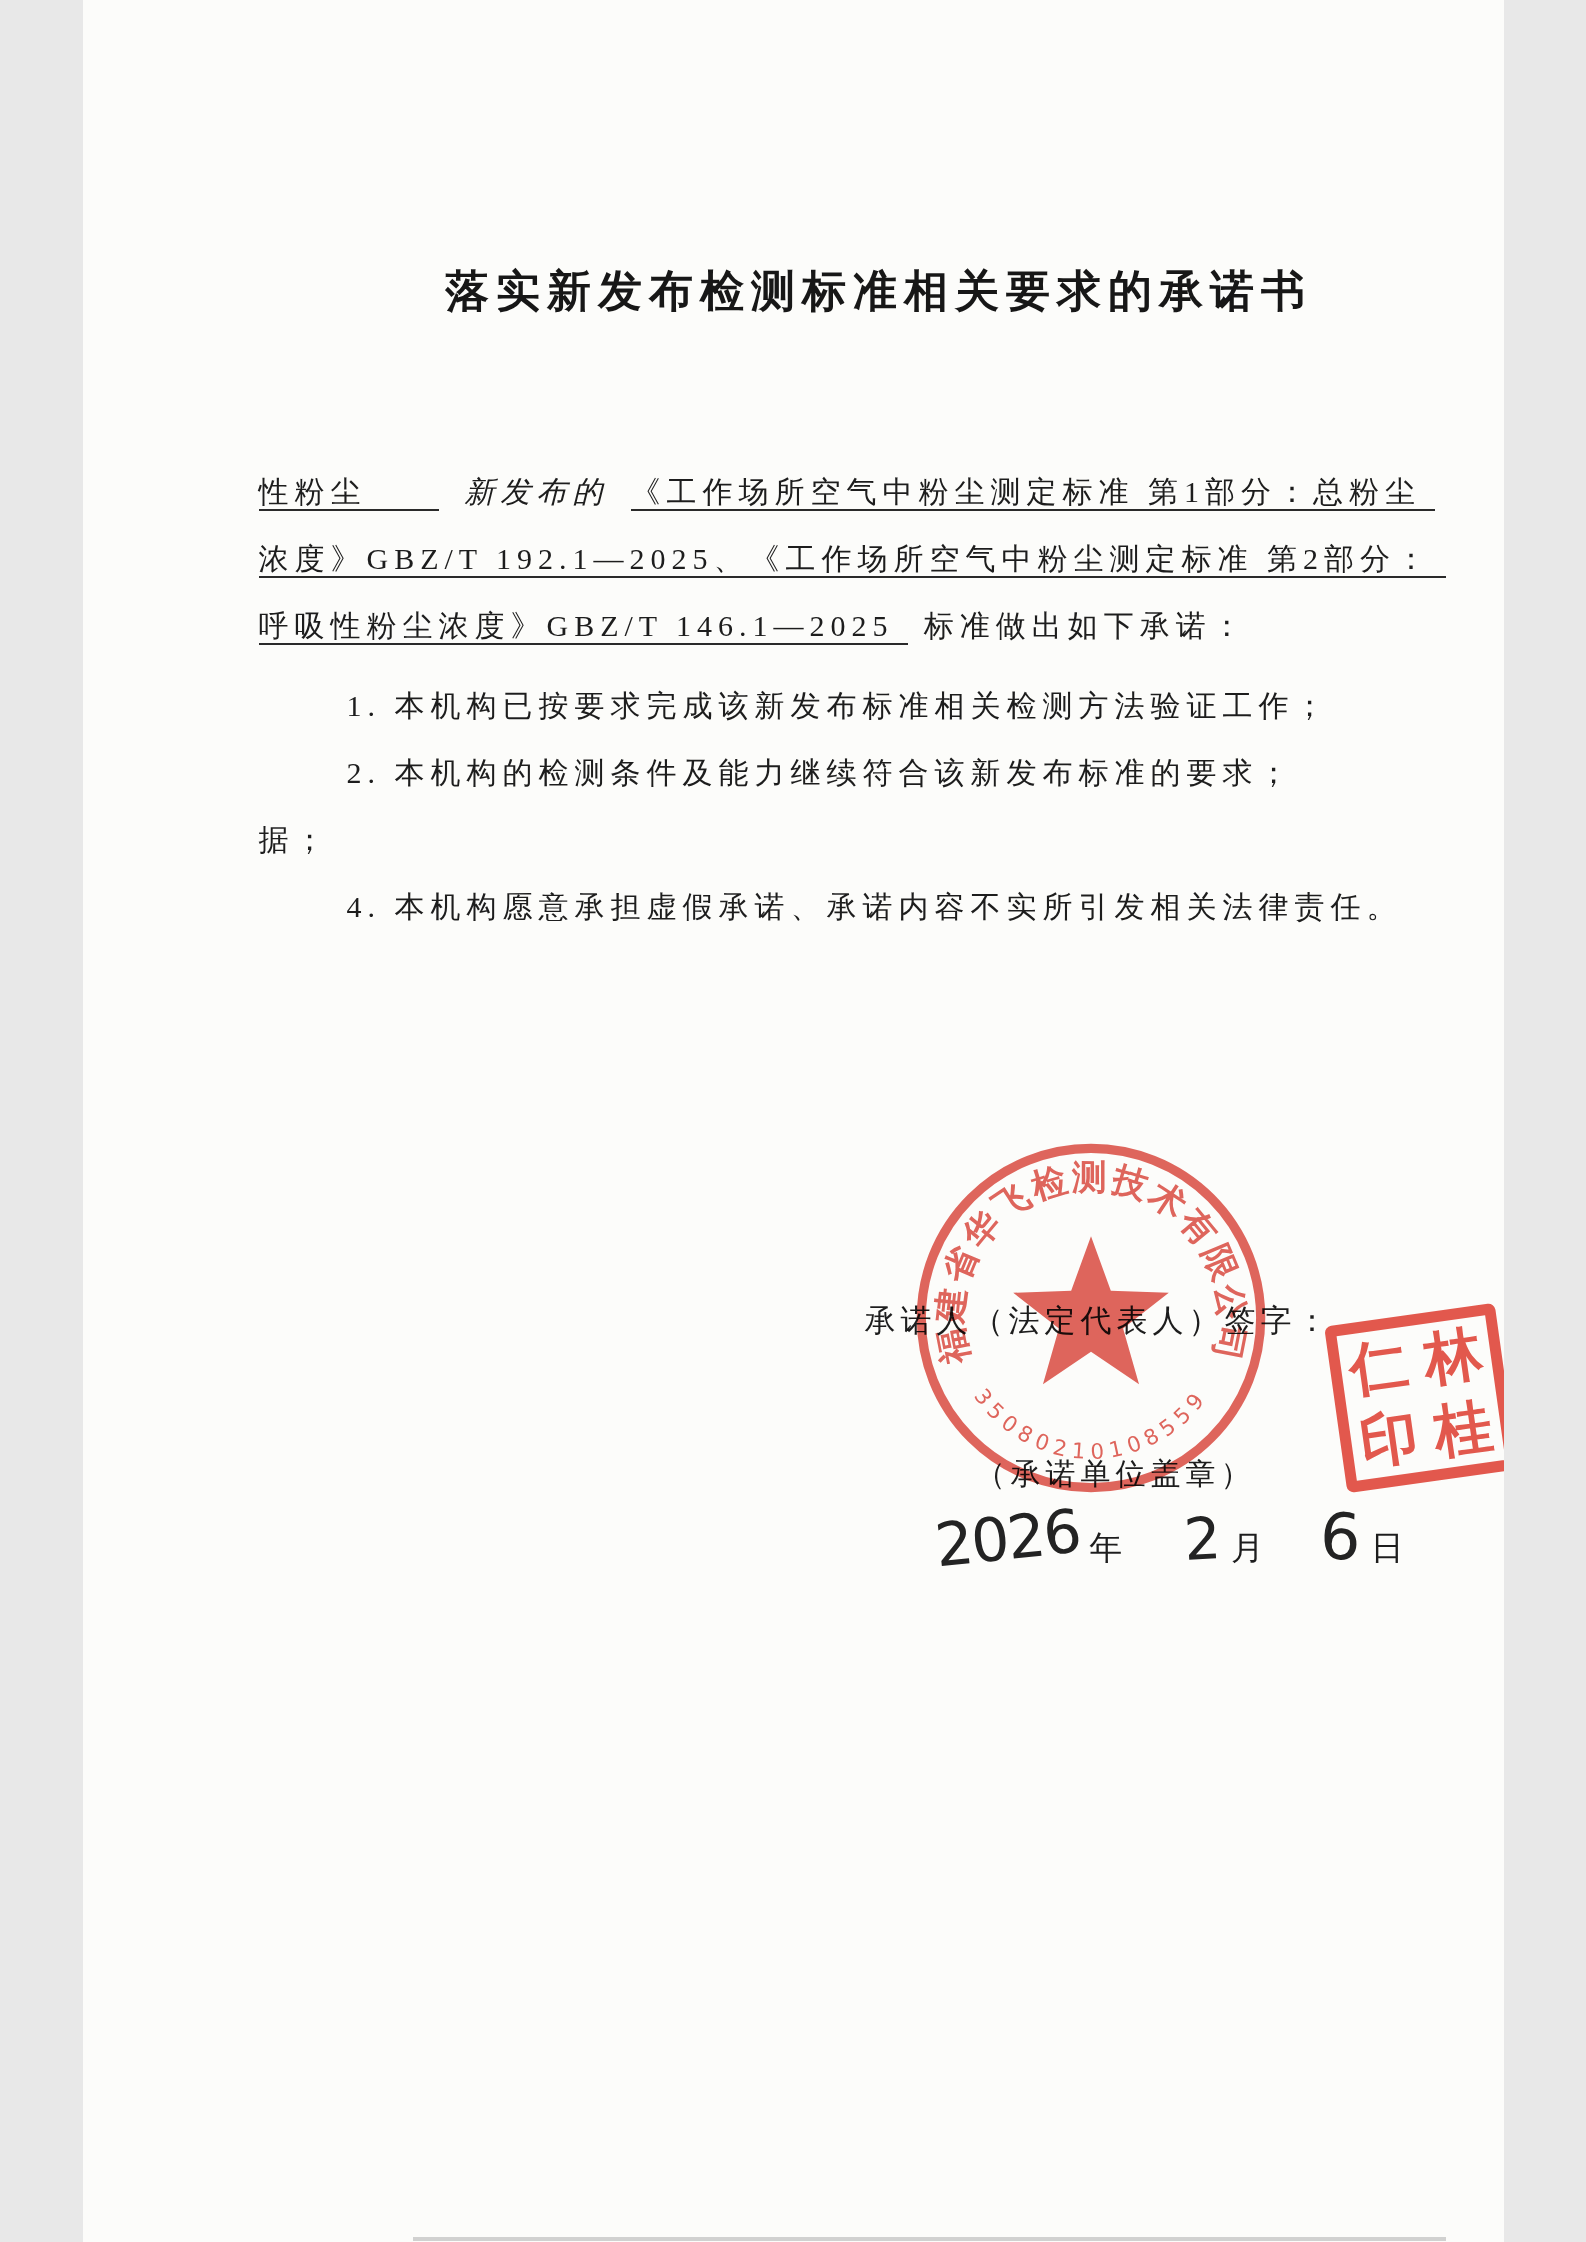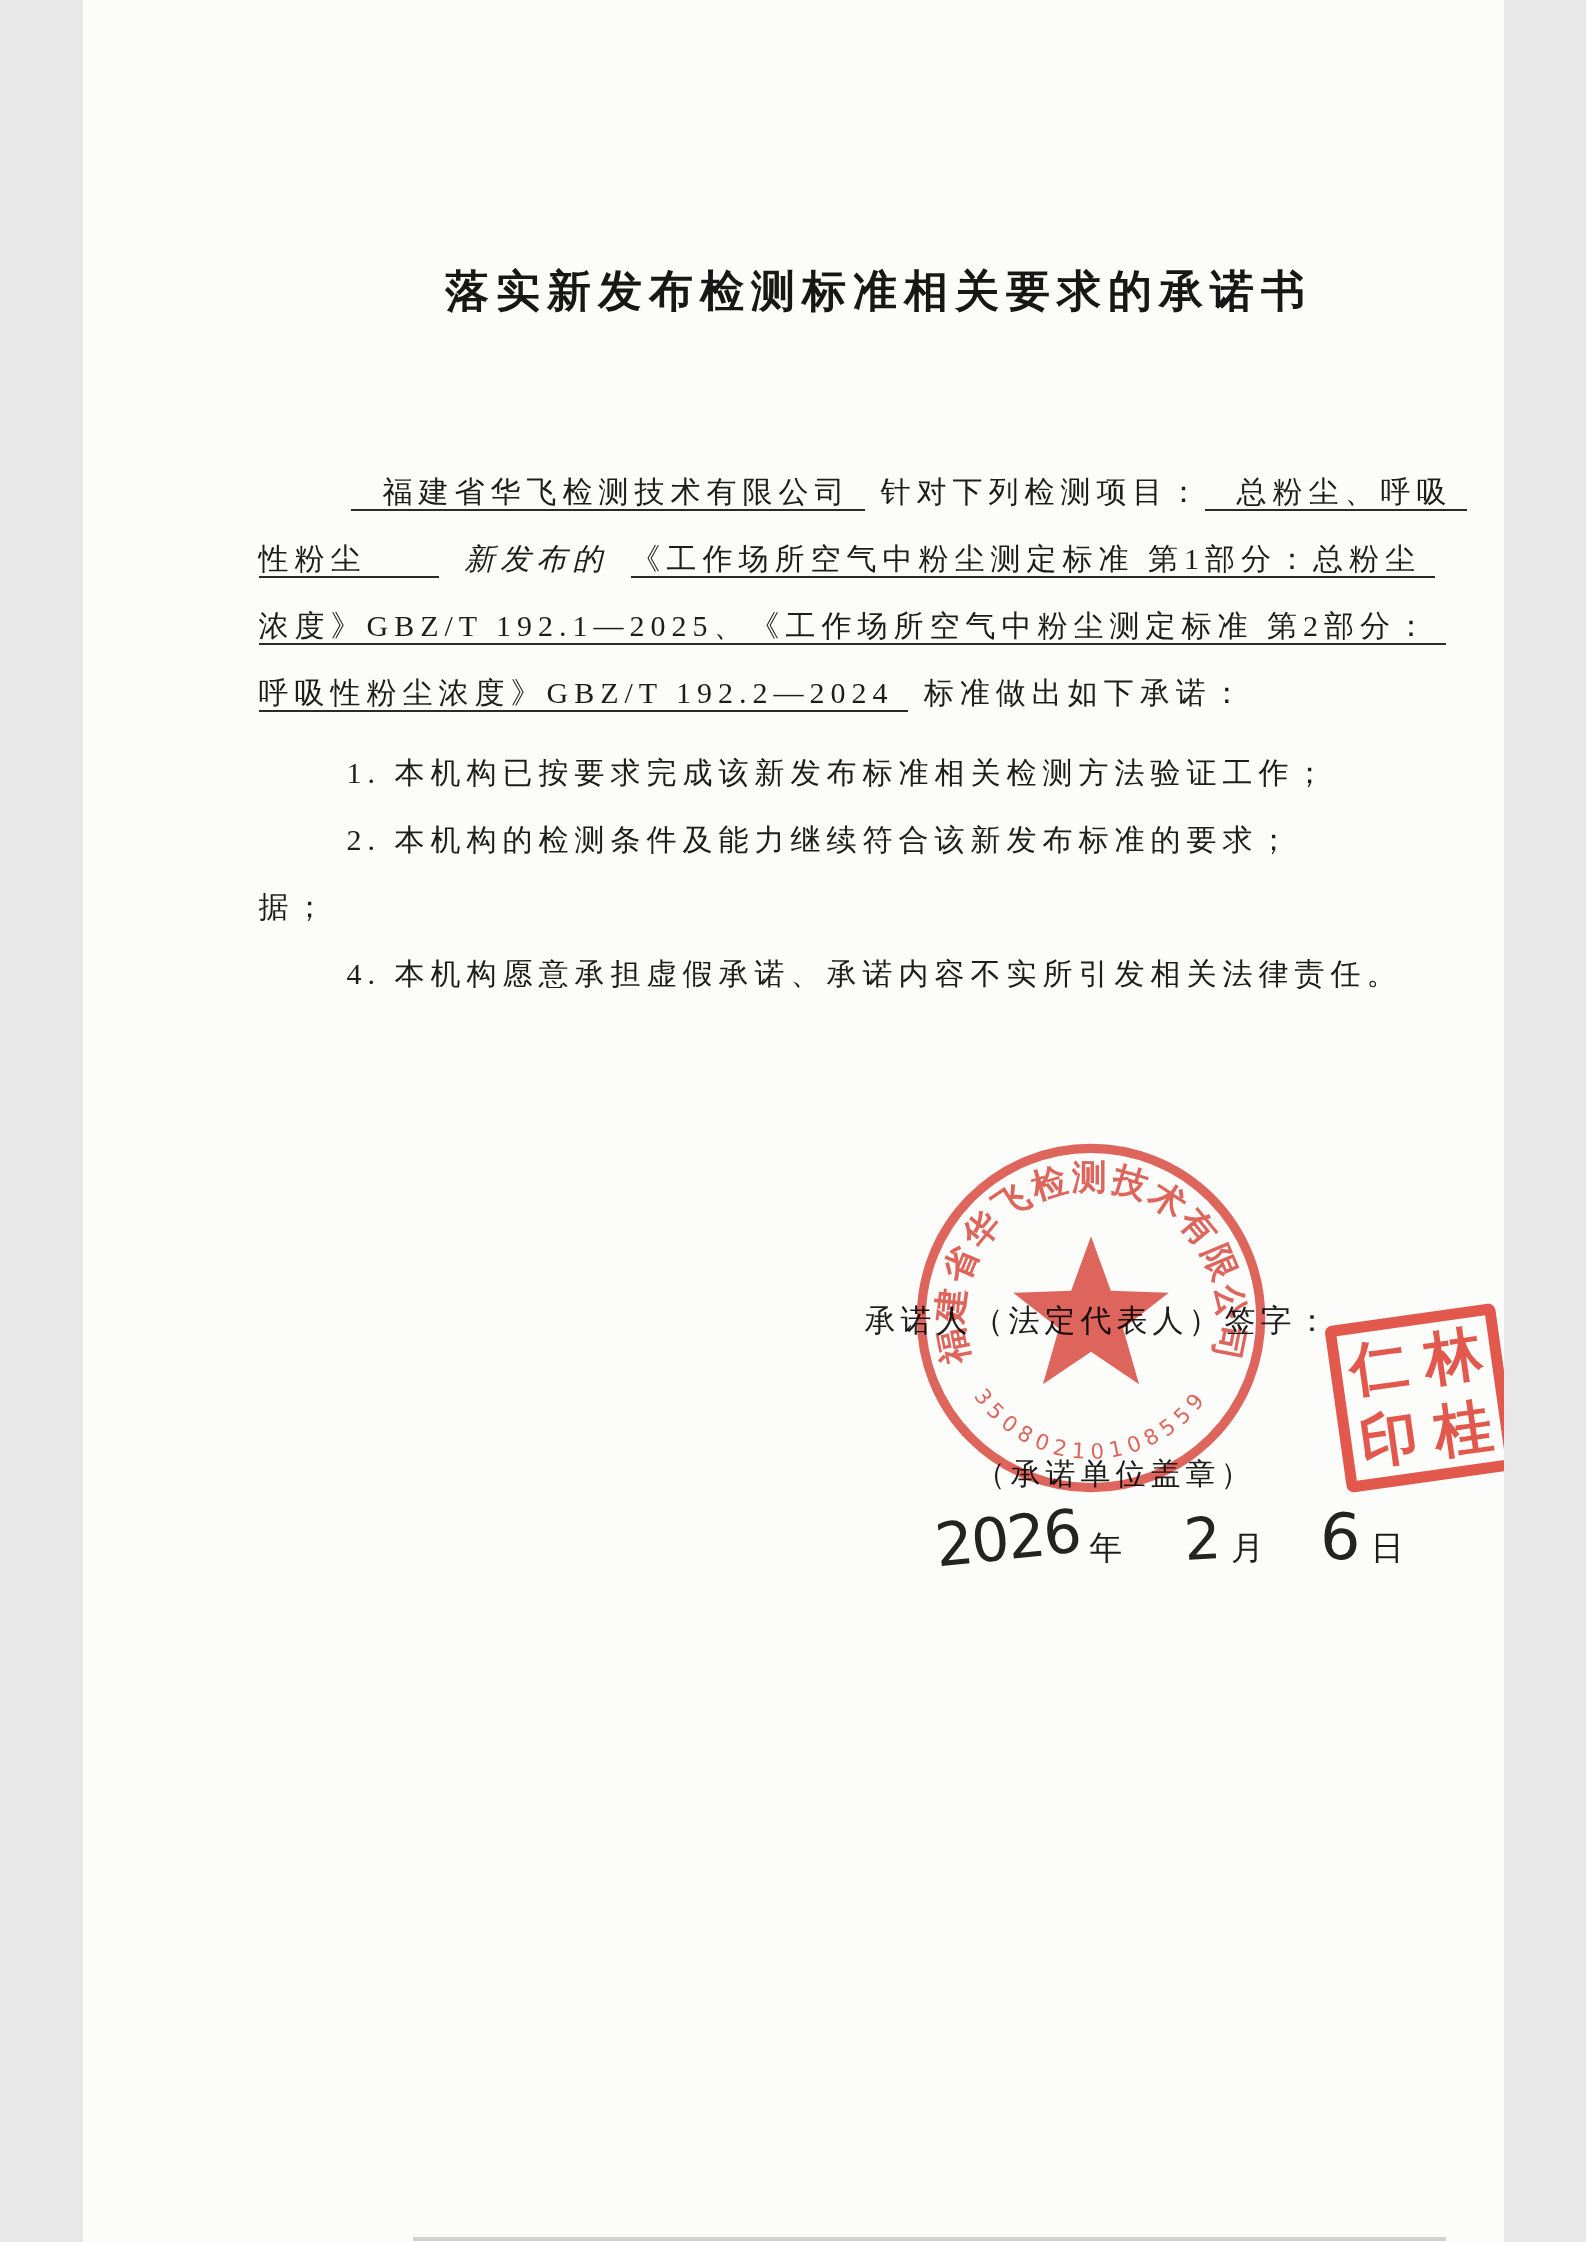--- a/index.html
+++ b/index.html
@@ -61,27 +61,26 @@
 </style>
 </head>
 <body>
 
 <div class="page">
 
   <h1 class="title">落实新发布检测标准相关要求的承诺书</h1>
 
   <div class="body">
 
-    <div class="line indent1"><span class="u u-lead u-tail">福建省华飞检测技术有限公司</span><span class="gap-l">针对下列检测项目：</span><span class="u u-lead u-tail">总粉尘、呼吸</span></div>
 
     <div class="line"><span class="u u-tail-wide">性粉尘</span><span class="gap-lr">新发布的</span><span class="u u-tail">《工作场所空气中粉尘测定标准 第1部分：总粉尘</span></div>
 
     <div class="line"><span class="u u-tail">浓度》GBZ/T 192.1—2025、《工作场所空气中粉尘测定标准 第2部分：</span></div>
 
-    <div class="line"><span class="u u-tail">呼吸性粉尘浓度》GBZ/T 192.2—2024</span><span class="gap-l">标准做出如下承诺：</span></div>
+    <div class="line"><span class="u u-tail">呼吸性粉尘浓度》GBZ/T 146.1—2025</span><span class="gap-l">标准做出如下承诺：</span></div>
 
     <div class="items">
       <div class="line item-first">1. 本机构已按要求完成该新发布标准相关检测方法验证工作；</div>
       <div class="line item-first">2. 本机构的检测条件及能力继续符合该新发布标准的要求；</div>
       <div class="line">据；</div>
       <div class="line item-first">4. 本机构愿意承担虚假承诺、承诺内容不实所引发相关法律责任。</div>
     </div>
   </div>
 
   <div class="sig-signer">承诺人（法定代表人）签字：</div>

